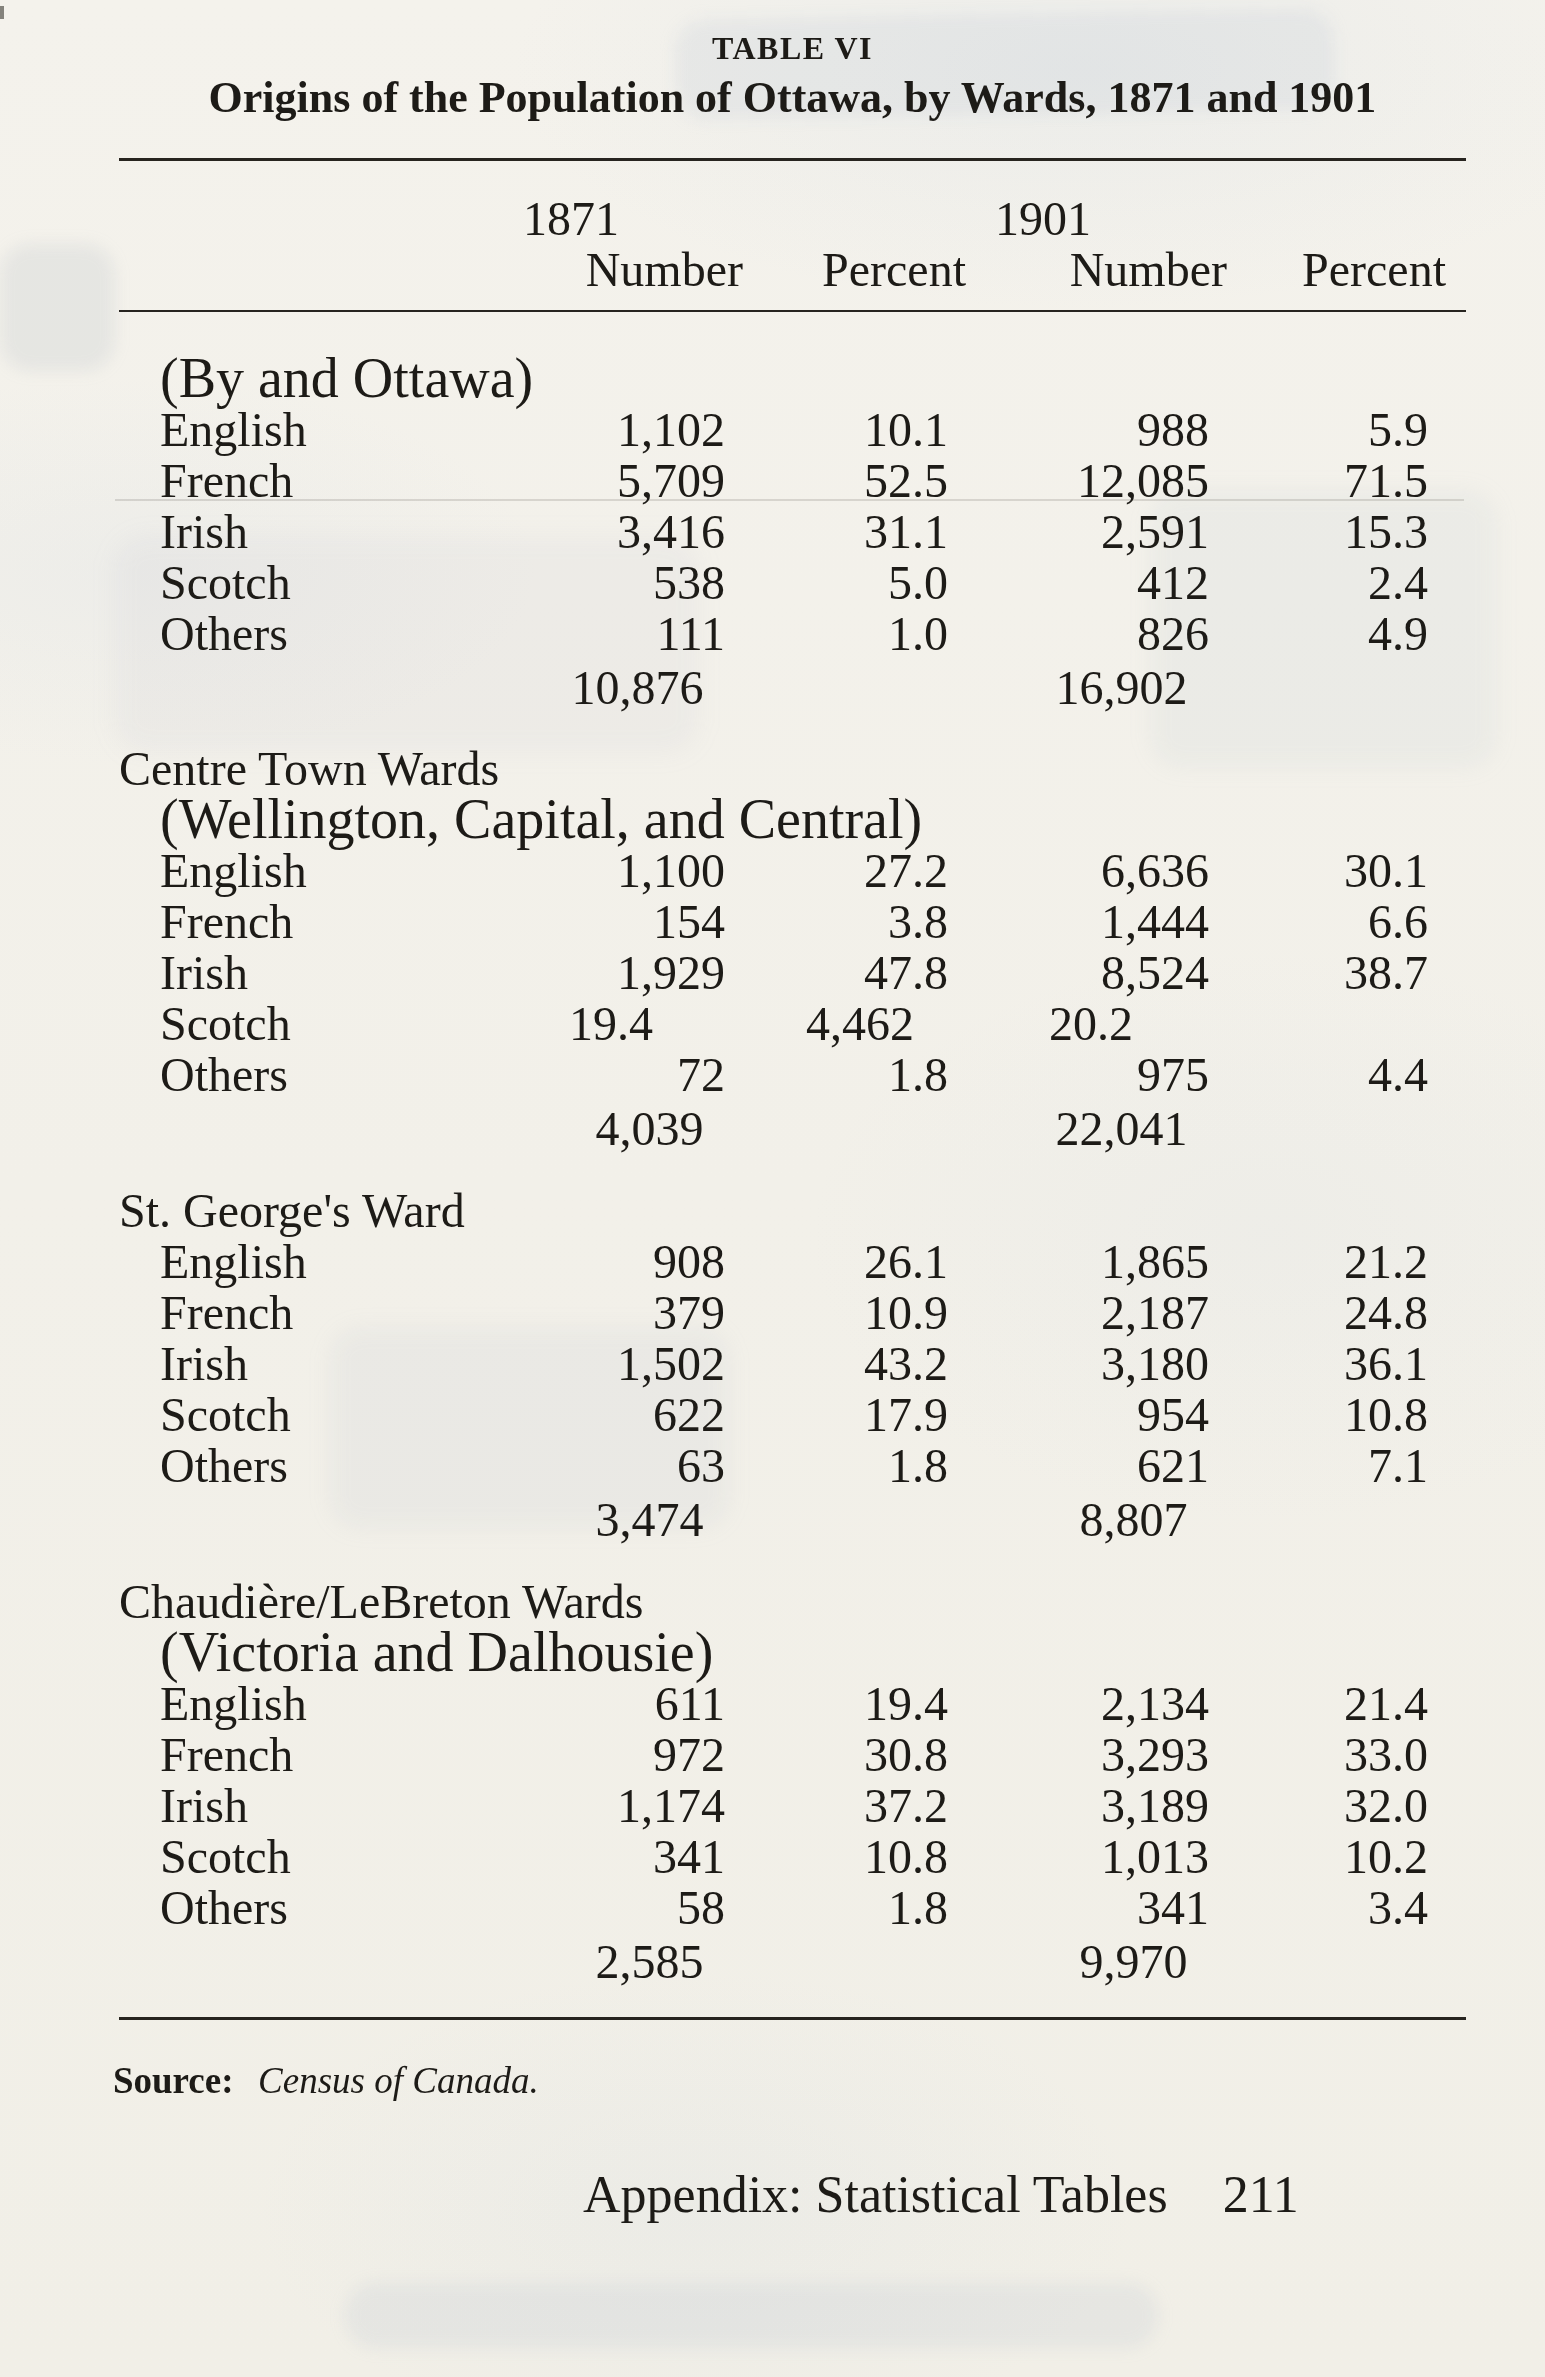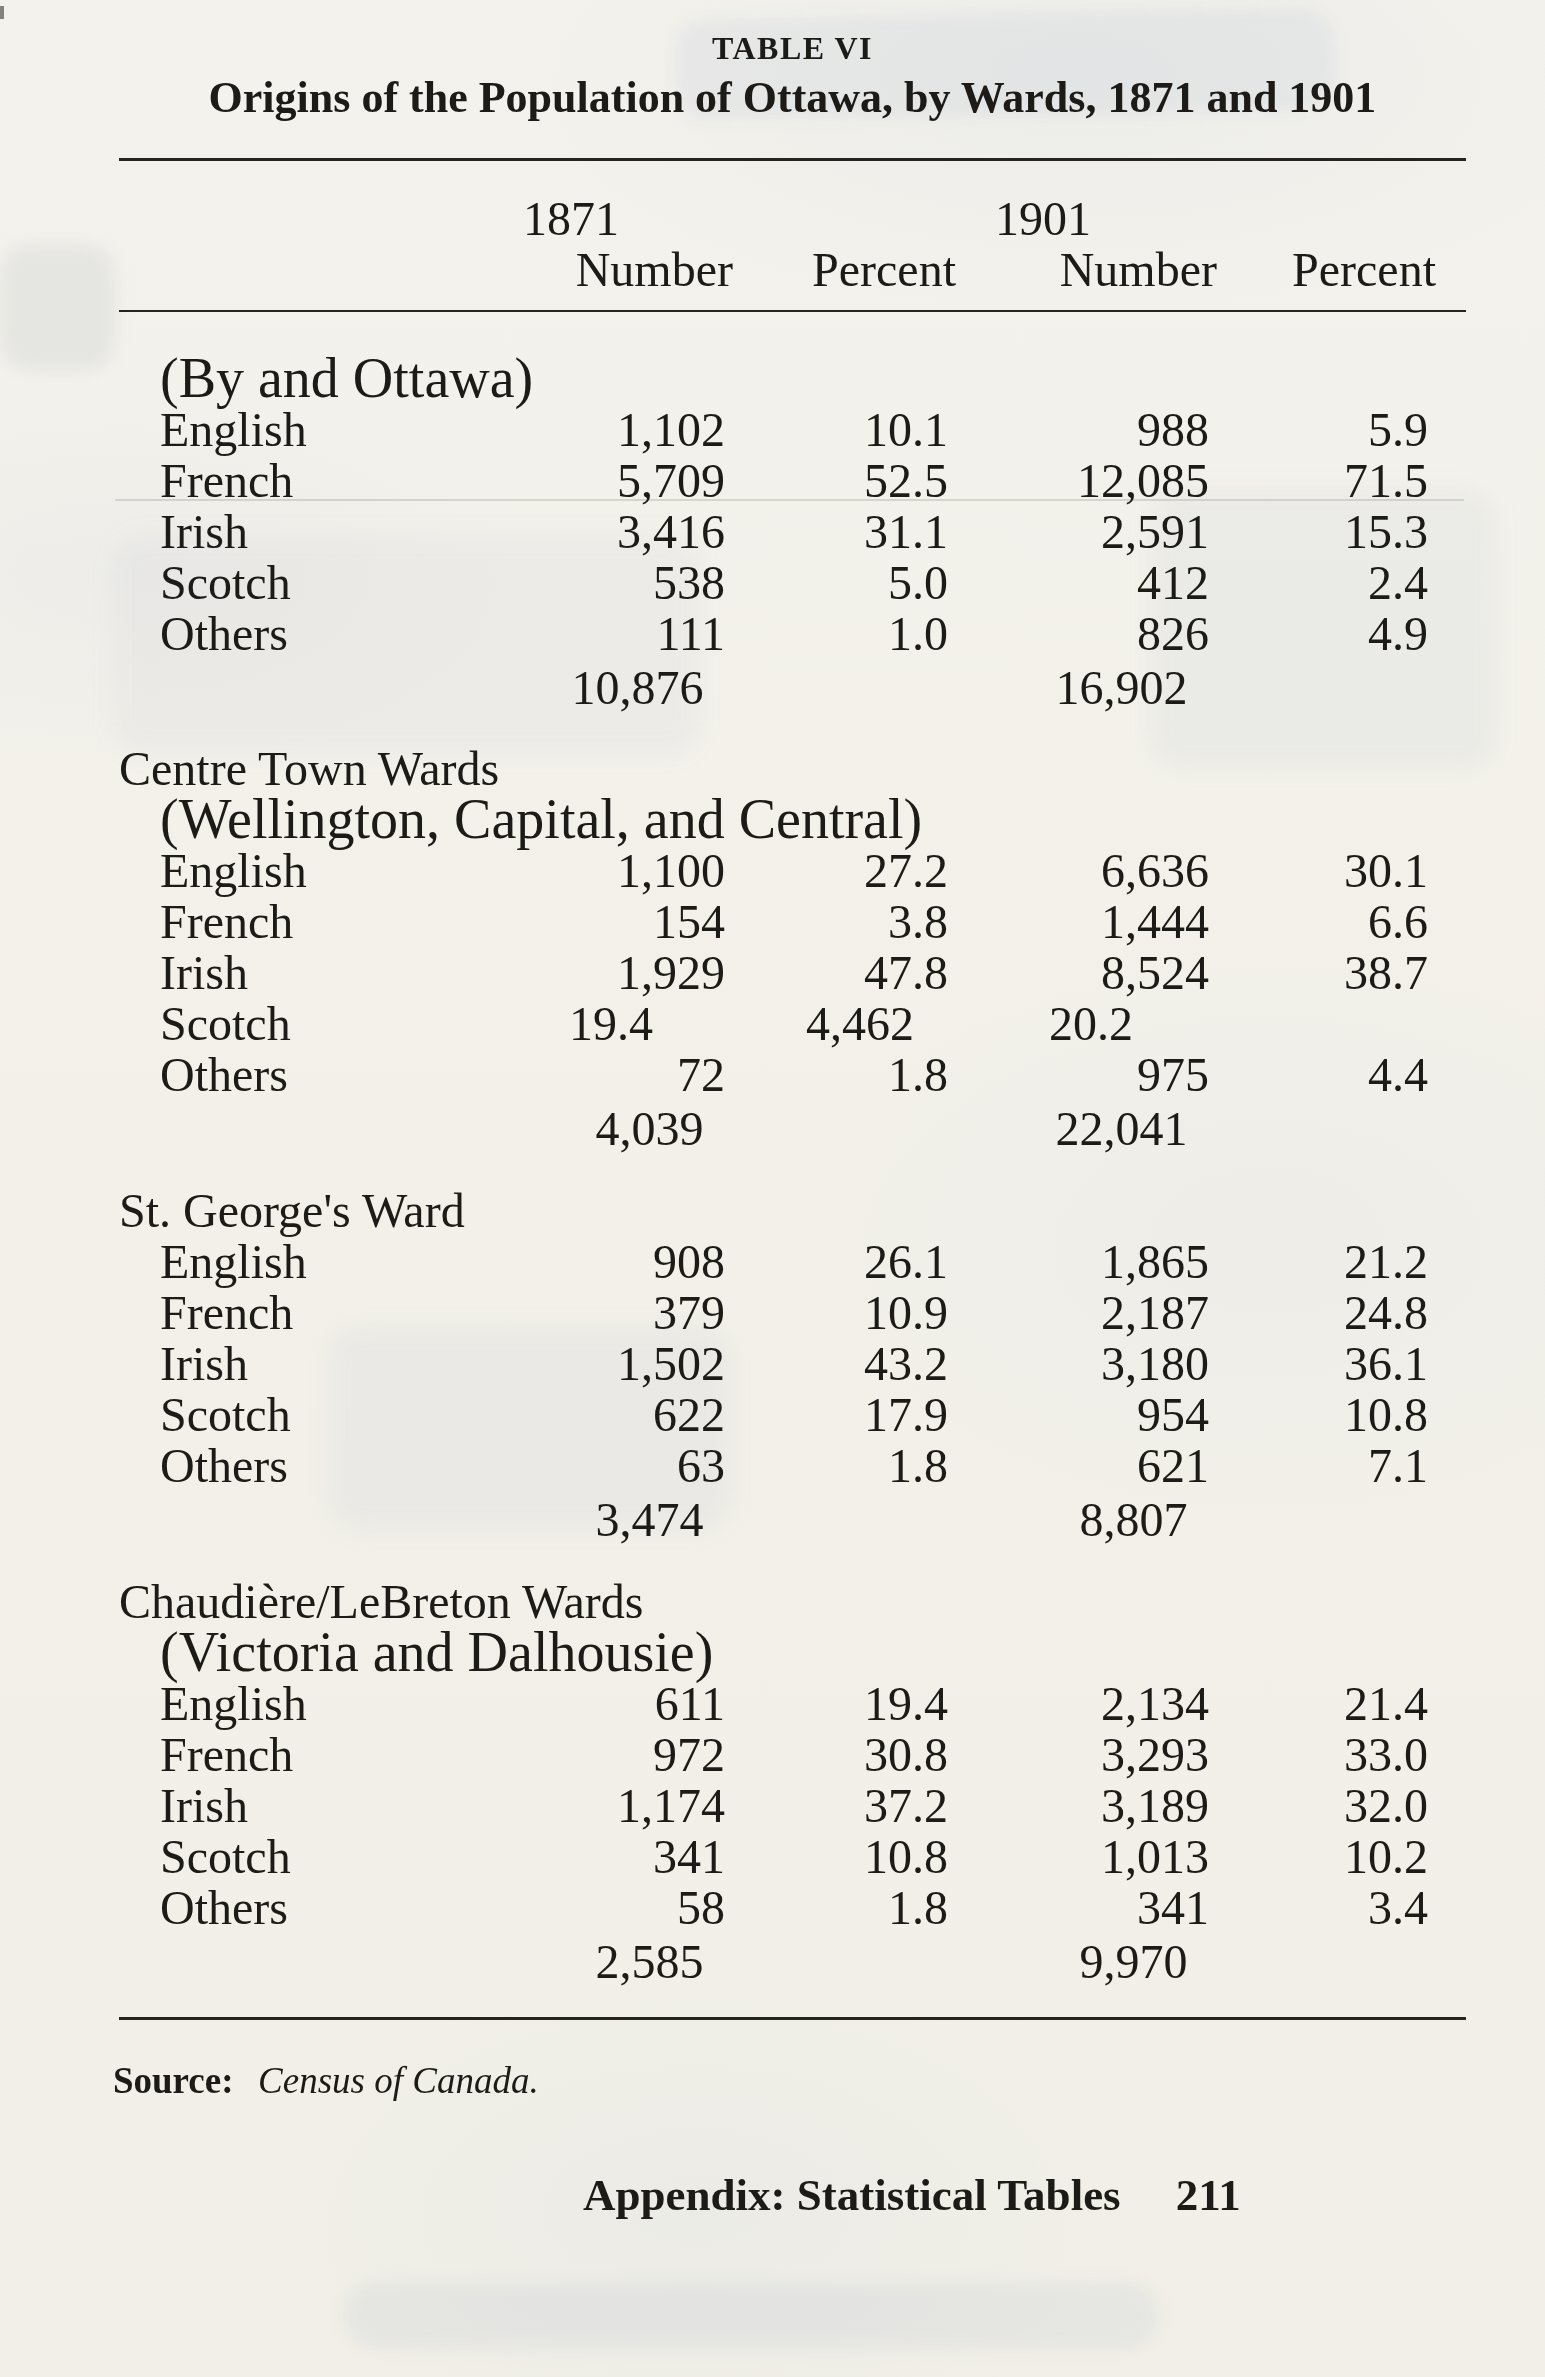--- a/index.html
+++ b/index.html
@@ -43,39 +43,39 @@
   .year-1871{ left:404px; }
   .year-1901{ left:876px; }
 
   .grid-row{ display:flex; }
   .cell{ font-size:48px; line-height:51px; white-space:nowrap; }
   .label-cell{ width:311px; text-align:left; }
   .c1{ width:295px; text-align:right; }
   .c2{ width:223px; text-align:right; }
   .c3{ width:261px; text-align:right; }
   .c4{ width:219px; text-align:right; }
-  .header-row .cell{ position:relative; left:8px; }
+  .header-row .cell{ position:relative; left:18px; }
 
   #table-body{ margin-top:41px; }
   .section{ margin-bottom:10.7px; }
   .section-heading{ font-size:48px; line-height:51px; }
   .section-subheading{ font-size:56px; line-height:51px; padding-left:41px; }
   .ethnic{ padding-left:41px; }
 
   .total-row{ height:74px; }
   .total-wrap{ width:180px; margin-left:auto; margin-right:-21.5px;
     margin-top:10.7px; border-top:2.3px solid #27241f; text-align:right; }
   .total-num{ font-size:48px; line-height:58px; padding-right:21.5px; display:block; }
 
   .source-line{ margin-top:34px; font-size:37px; line-height:54px; margin-left:-6.1px; }
   .source-label{ font-weight:bold; }
   .source-text{ font-style:italic; margin-left:15.3px; }
 
   .footer-line{ margin-top:60px; margin-left:464px; display:flex; gap:55px;
-    font-size:45px; line-height:54px;font-weight:bold; }
+    font-size:52px; line-height:54px; }
 </style>
 </head>
 <body>
 
 <div class="page">
 
   <div class="artifacts">
     <div class="smudge sm1"></div>
     <div class="smudge sm2"></div>
     <div class="smudge sm3"></div>

